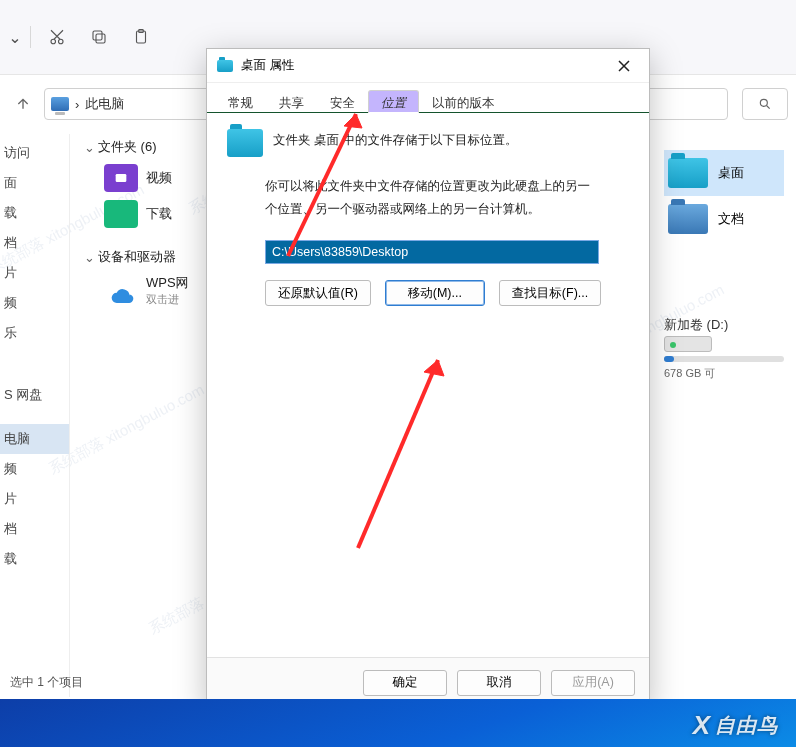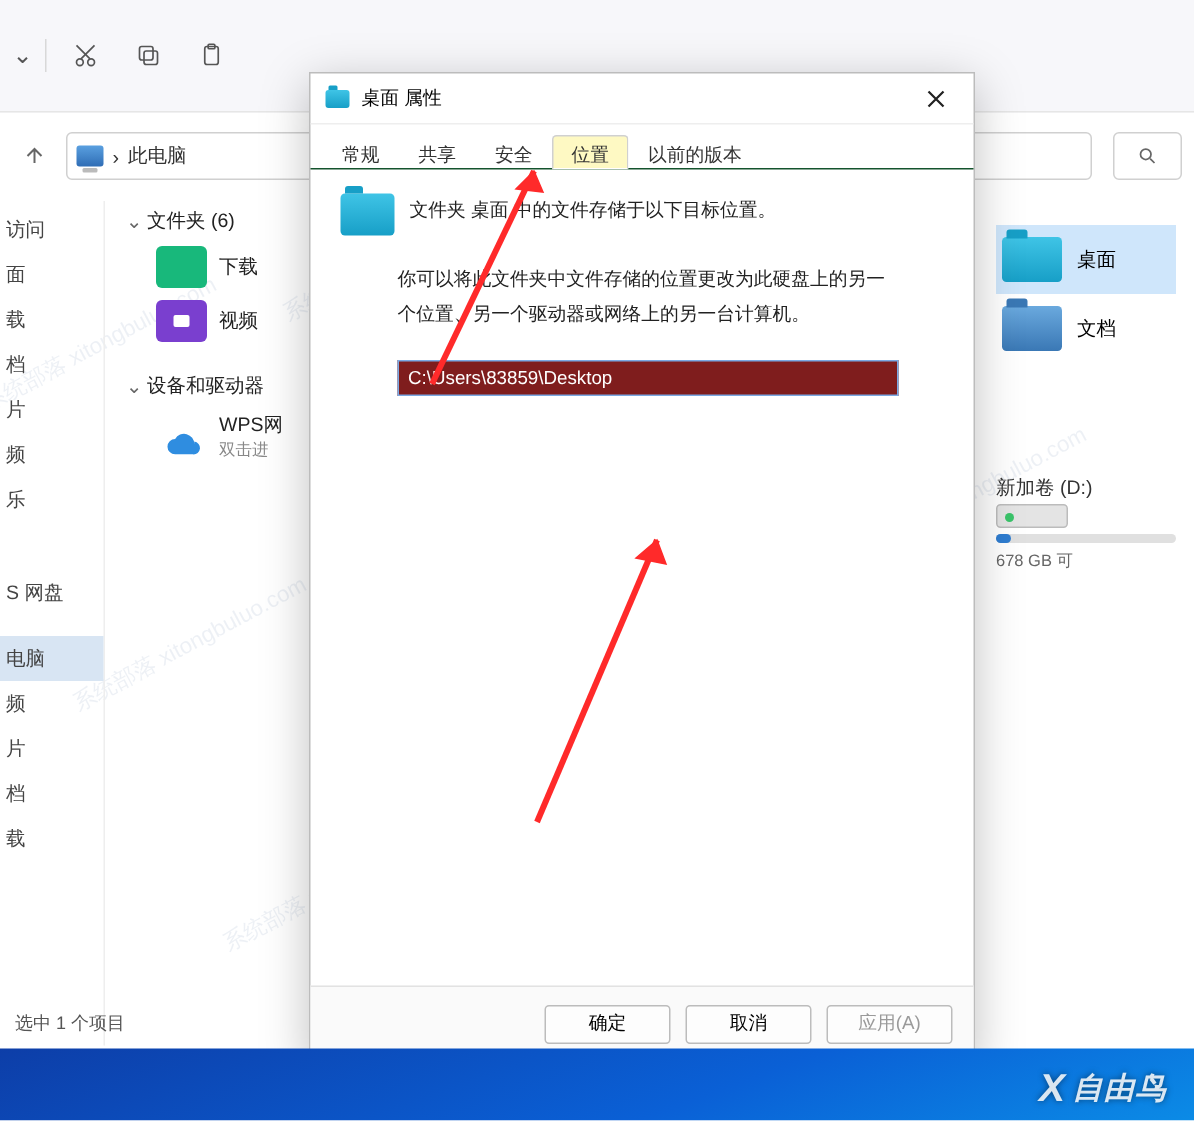--- a/index.html
+++ b/index.html
@@ -60,28 +60,28 @@
 .dlg { position:absolute; left:206px; top:48px; width:444px; height:660px; background:#fff; border:1px solid #bcbcbc; box-shadow:0 8px 30px rgba(0,0,0,.25); }
 .dlg-title { height:34px; display:flex; align-items:center; padding:0 6px 0 10px; font-size:12.5px; border-bottom:1px solid #eee; }
 .dlg-title .dt-icon { width:16px; height:12px; background:linear-gradient(#3fc4e6,#179fc7); border-radius:2px; margin-right:8px; position:relative; }
 .dlg-title .dt-icon::before{content:"";position:absolute;top:-3px;left:2px;width:6px;height:3px;background:#179fc7;border-radius:1px 1px 0 0;}
 .dlg-title .spacer{flex:1;}
 .dlg-title .close{width:38px;height:32px;display:flex;align-items:center;justify-content:center;cursor:default;}
 .dlg-title .close svg{width:12px;height:12px;stroke:#222;stroke-width:1.5;}
 
 .tabs { display:flex; height:30px; border-bottom:1px solid #14532d; font-size:12.5px; padding-left:8px; padding-top:6px; gap:0; }
 .tabs .tab { padding:4px 12px; color:#333; cursor:default; border:1px solid transparent; border-bottom:none; position:relative; top:1px; }
-.tabs .tab.active { border-color:#d0d0d0; background:#fef9c3; border-bottom:1px solid #fff; border-radius:3px 3px 0 0; }
+.tabs .tab.active { border-color:#d0d0d0; background:#c4b5fd; border-bottom:1px solid #fff; border-radius:3px 3px 0 0;font-style:italic; }
 
 .dlg-body { padding:16px 20px; font-size:12.5px; color:#222; line-height:1.8; }
 .dlg-body .loc-row { display:flex; align-items:flex-start; gap:10px; margin-bottom:18px; }
 .dlg-body .loc-ico { width:36px; height:28px; background:linear-gradient(#3fc4e6,#179fc7); border-radius:3px; position:relative; flex-shrink:0; }
 .dlg-body .loc-ico::before{content:"";position:absolute;top:-5px;left:3px;width:12px;height:5px;background:#179fc7;border-radius:2px 2px 0 0;}
 .dlg-body .desc { margin:10px 30px 20px 38px; }
-.path-input { width:334px; height:24px; margin-left:38px; background:#7f1d1d; color:#fff; padding:2px 6px; font-size:12.5px; border:1px solid #7aa9e4; font-family:inherit; }
+.path-input { width:334px; height:24px; margin-left:38px; background:#0369a1; color:#fff; padding:2px 6px; font-size:12.5px; border:1px solid #7aa9e4; font-family:inherit; }
 .path-input::selection{background:#1f62c7;color:#fff;}
 .btn-row { display:flex; gap:14px; margin:16px 0 0 38px; }
 .btn-row button, .dlg-foot button { height:26px; padding:0 12px; font-size:12.5px; background:#fdfdfd; border:1px solid #bcbcbc; border-radius:3px; cursor:default; min-width:100px; }
 .btn-row button.focus { border-color:#2f7dd1; box-shadow:0 0 0 1px #8fb9e8 inset; }
 
 .dlg-foot { position:absolute; bottom:0; left:0; right:0; height:50px; border-top:1px solid #e2e2e2; display:flex; align-items:center; justify-content:flex-end; gap:10px; padding:0 14px; background:#fafafa; }
 .dlg-foot button { min-width:84px; }
 .dlg-foot button.disabled { color:#9a9a9a; }
 
 
@@ -175,34 +175,34 @@
   <div class="item">档</div>
   <div class="item">载</div>
 </div>
 
 <div class="center-tree">
   <div class="hdr">
       <span class="caret">⌄</span>
       <span>文件夹 (6)</span>
     </div>
   <div class="row">
+    <div class="thumb vid">
+        <svg viewBox="0 0 24 24">
+          <rect x="4" y="6" width="16" height="12" rx="2"></rect>
+        </svg>
+      </div>
+    <span>视频</span>
+  </div>
+  <div class="row">
     <div class="thumb dl">
         <svg viewBox="0 0 24 24">
           <path d="M12 4v10m0 0l-4-4m4 4l4-4M5 20h14"></path>
         </svg>
       </div>
     <span>下载</span>
-  </div>
-  <div class="row">
-    <div class="thumb vid">
-        <svg viewBox="0 0 24 24">
-          <rect x="4" y="6" width="16" height="12" rx="2"></rect>
-        </svg>
-      </div>
-    <span>视频</span>
   </div>
   <div style="height:12px"></div>
   <div class="hdr">
       <span class="caret">⌄</span>
       <span>设备和驱动器</span>
     </div>
   <div class="row">
     <div class="wps-icon">
       <svg viewBox="0 0 40 32">
           <path fill="#2f8de0" d="M30 22a8 8 0 0 0-15-4 6 6 0 0 0-6 6 6 6 0 0 0 6 6h14a5 5 0 0 0 1-10z"></path>
@@ -250,20 +250,25 @@
     <div class="tab active">位置</div>
     <div class="tab">以前的版本</div>
   </div>
   <div class="dlg-body">
     <div class="loc-row">
       <div class="loc-ico"></div>
       <div>文件夹 桌面  中的文件存储于以下目标位置。</div>
     </div>
     <div class="desc">你可以将此文件夹中文件存储的位置更改为此硬盘上的另一个位置、另一个驱动器或网络上的另一台计算机。</div>
     <input class="path-input" value="C:\Users\83859\Desktop" style="">
+    <div class="btn-row">
+      <button>还原默认值(R)</button>
+      <button class="focus">移动(M)...</button>
+      <button>查找目标(F)...</button>
+    </div>
   </div>
   <div class="dlg-foot">
     <button>确定</button>
     <button>取消</button>
     <button class="disabled">应用(A)</button>
   </div>
 </div>
 
 <svg class="arrow" style="left:266px; top:96px;" width="110" height="170">
   <line x1="22" y1="160" x2="90" y2="18" stroke-width="4"></line>

